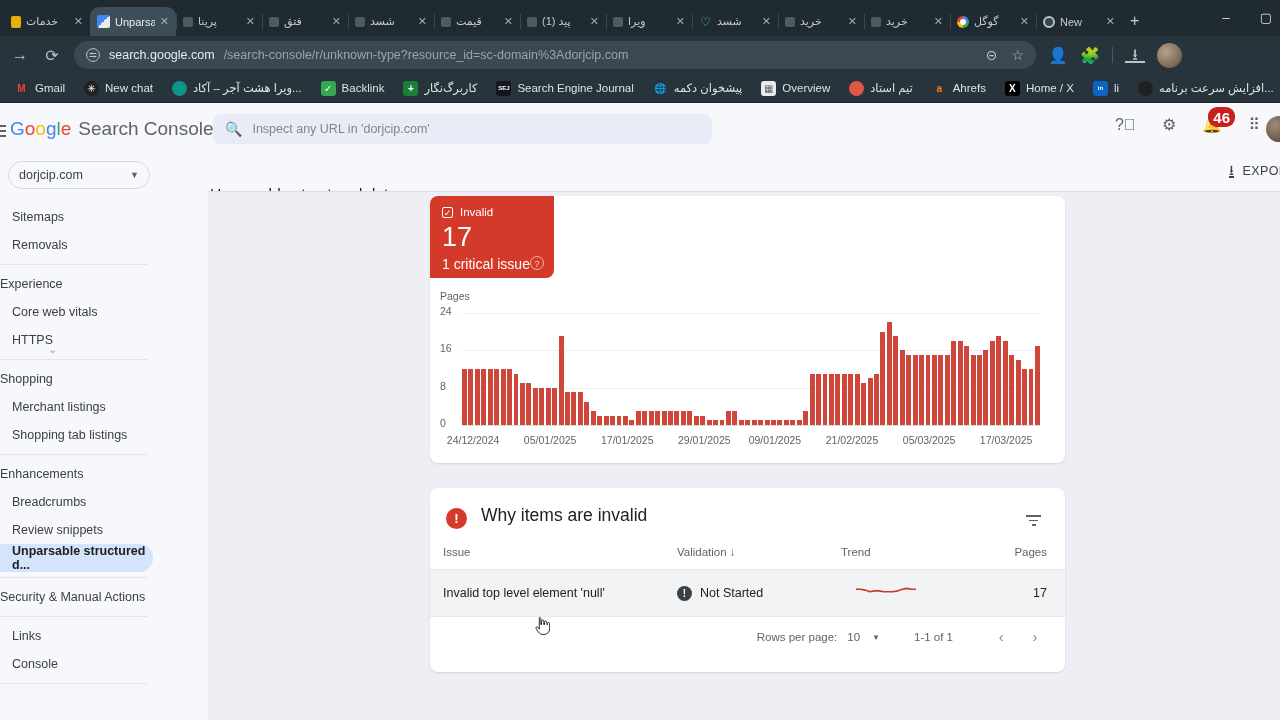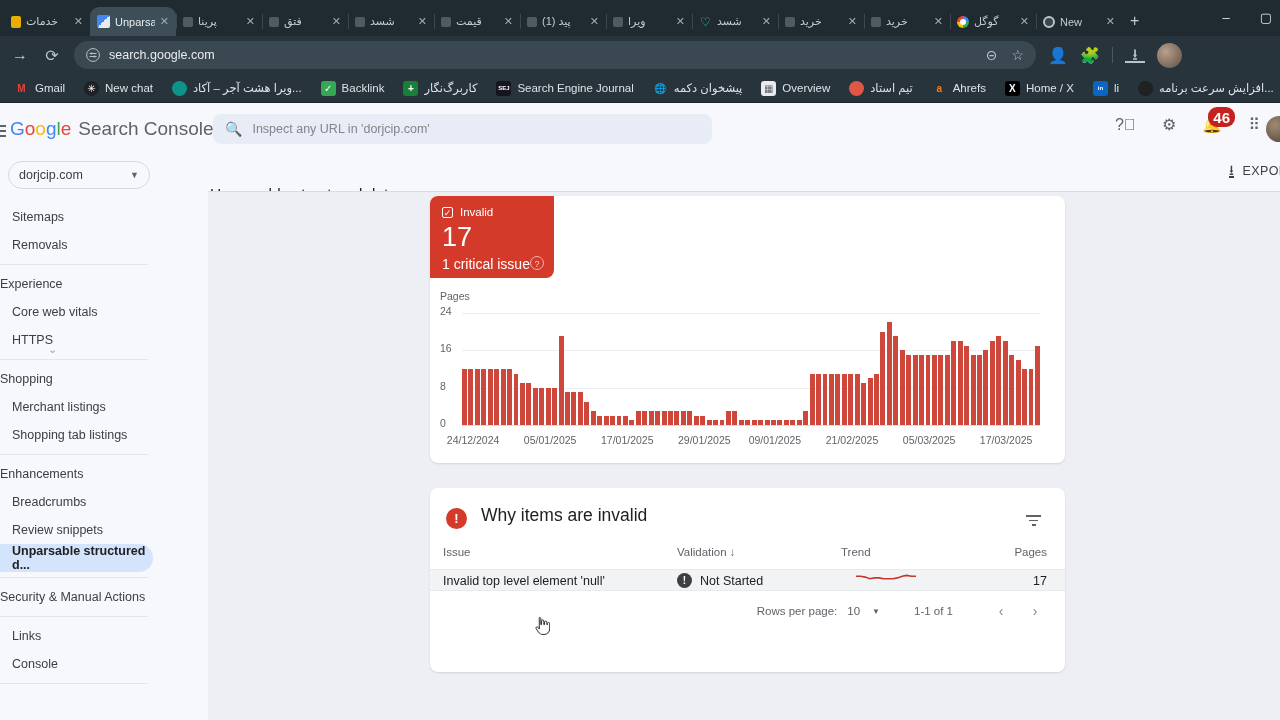--- a/index.html
+++ b/index.html
@@ -95,21 +95,21 @@
   .issues-card { height:184px; display:flex; flex-direction:column; }
   .issues-head { display:flex; padding:17px 16px 0 16px; gap:14px; position:relative; }
   .err-circle { width:21px; height:21px; border-radius:50%; background:#d33a2a; color:#fff; font-weight:bold; font-size:13px; text-align:center; line-height:21px; flex:0 0 auto; margin-top:3px; }
   .issues-title { font-size:17.5px; color:#202124; }
   .issues-sub { font-size:12px; color:#5f6368; margin-top:7px; }
   .filter-ic { position:absolute; right:24px; top:24px; width:15px; color:#5f6368; }
   .filter-ic div { height:1.6px; background:#5f6368; margin:3px auto; }
   .filter-ic .f1{width:15px}.filter-ic .f2{width:9px}.filter-ic .f3{width:4px}
   .tbl-head { display:grid; grid-template-columns:234px 164px 150px 1fr; padding:0 18px 0 13px; height:34px; align-items:center; font-size:11.5px; color:#5f6368; margin-top:6px; }
   .tbl-head .pages-h { text-align:right; }
-  .tbl-row { display:grid; grid-template-columns:234px 164px 150px 1fr; padding:0 18px 0 13px; height:22px; align-items:center; background:#f1f3f4; border-top:1px solid #e8eaed; border-bottom:1px solid #e8eaed; font-size:12.5px; color:#202124; }
+  .tbl-row { display:grid; grid-template-columns:234px 164px 150px 1fr; padding:0 18px 0 13px; height:48px; align-items:center; background:#f1f3f4; border-top:1px solid #e8eaed; border-bottom:1px solid #e8eaed; font-size:12.5px; color:#202124; }
   .val-cell { display:flex; align-items:center; gap:8px; }
   .val-ic { width:15px; height:15px; border-radius:50%; background:#3c4043; color:#fff; font-size:10px; font-weight:bold; text-align:center; line-height:15px; }
   .pages-cell { text-align:right; }
   .tbl-foot { display:flex; align-items:center; justify-content:flex-end; gap:10px; height:40px; padding-right:18px; font-size:11.5px; color:#5f6368; }
   .foot-caret { font-size:8px; margin:0 24px 0 2px; }
   .pg-range { margin-right:26px; }
   .pg-ch { font-size:14px; color:#80868b; width:24px; text-align:center; }
 
   .cursor-hand { position:absolute; left:533px; top:616px; z-index:50; }
 </style>
@@ -196,20 +196,21 @@
   <span class="nav-ic">⟳</span>
   <div class="url-pill">
     <svg width="14" height="14" viewBox="0 0 14 14">
       <circle cx="7" cy="7" r="6.4" fill="none" stroke="#b9c4cb" stroke-width="1"></circle>
       <line x1="3.5" y1="5.5" x2="10.5" y2="5.5" stroke="#b9c4cb" stroke-width="1.2"></line>
       <line x1="3.5" y1="8.5" x2="10.5" y2="8.5" stroke="#b9c4cb" stroke-width="1.2"></line>
       <circle cx="5.5" cy="5.5" r="1.1" fill="#b9c4cb"></circle>
         <circle cx="8.5" cy="8.5" r="1.1" fill="#b9c4cb"></circle>
     </svg>
     <span class="url-domain">search.google.com</span>
+      <span class="url-path">/search-console/r/unknown-type?resource_id=sc-domain%3Adorjcip.com</span>
     <div class="pill-right">
       <span>⊝</span>
       <span>☆</span>
     </div>
   </div>
   <span class="nav-ic">👤</span>
   <span class="nav-ic">🧩</span>
   <span class="tb-sep"></span>
   <span class="nav-ic" style="border-bottom:2px solid #b9c4cb;line-height:13px;">⭳</span>
   <span class="avatar"></span>

